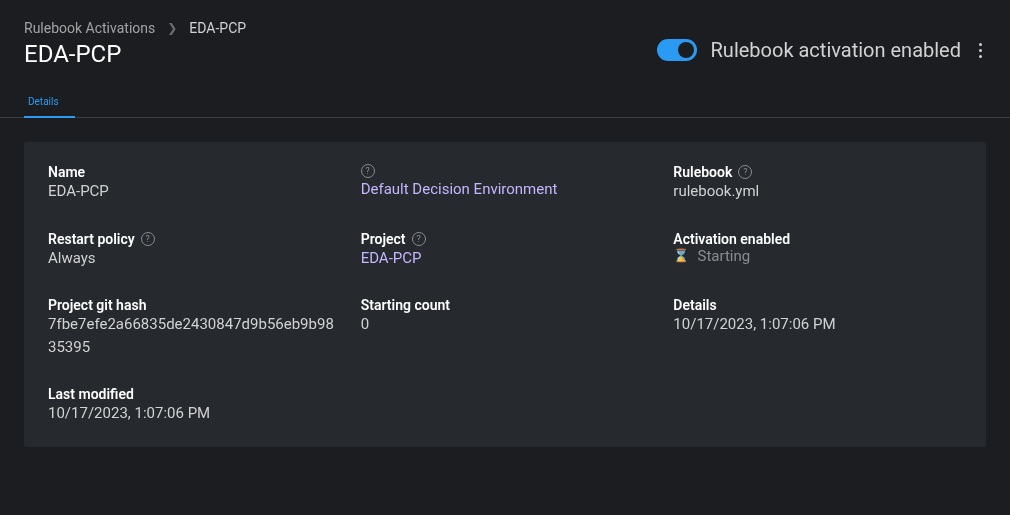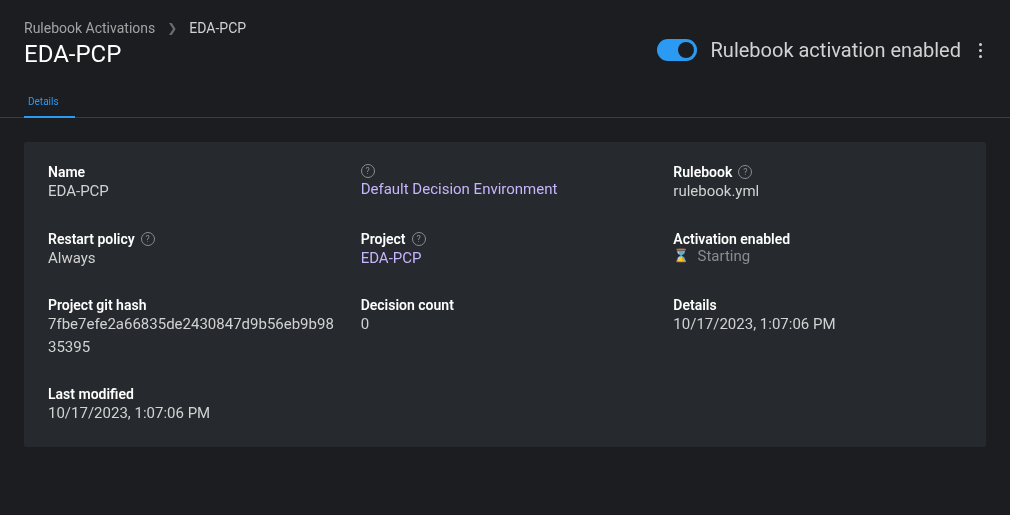--- a/index.html
+++ b/index.html
@@ -251,21 +251,21 @@
         <span class="hourglass">⌛</span>
         <span>Starting</span>
       </div>
     </div>
 
     <div class="field">
       <div class="field-label">Project git hash</div>
       <div class="field-value">7fbe7efe2a66835de2430847d9b56eb9b9835395</div>
     </div>
     <div class="field">
-      <div class="field-label">Decision count</div>
+      <div class="field-label">Starting count</div>
       <div class="field-value">0</div>
     </div>
     <div class="field">
       <div class="field-label">Details</div>
       <div class="field-value">10/17/2023, 1:07:06 PM</div>
     </div>
 
     <div class="field span-full">
       <div class="field-label">Last modified</div>
       <div class="field-value">10/17/2023, 1:07:06 PM</div>

